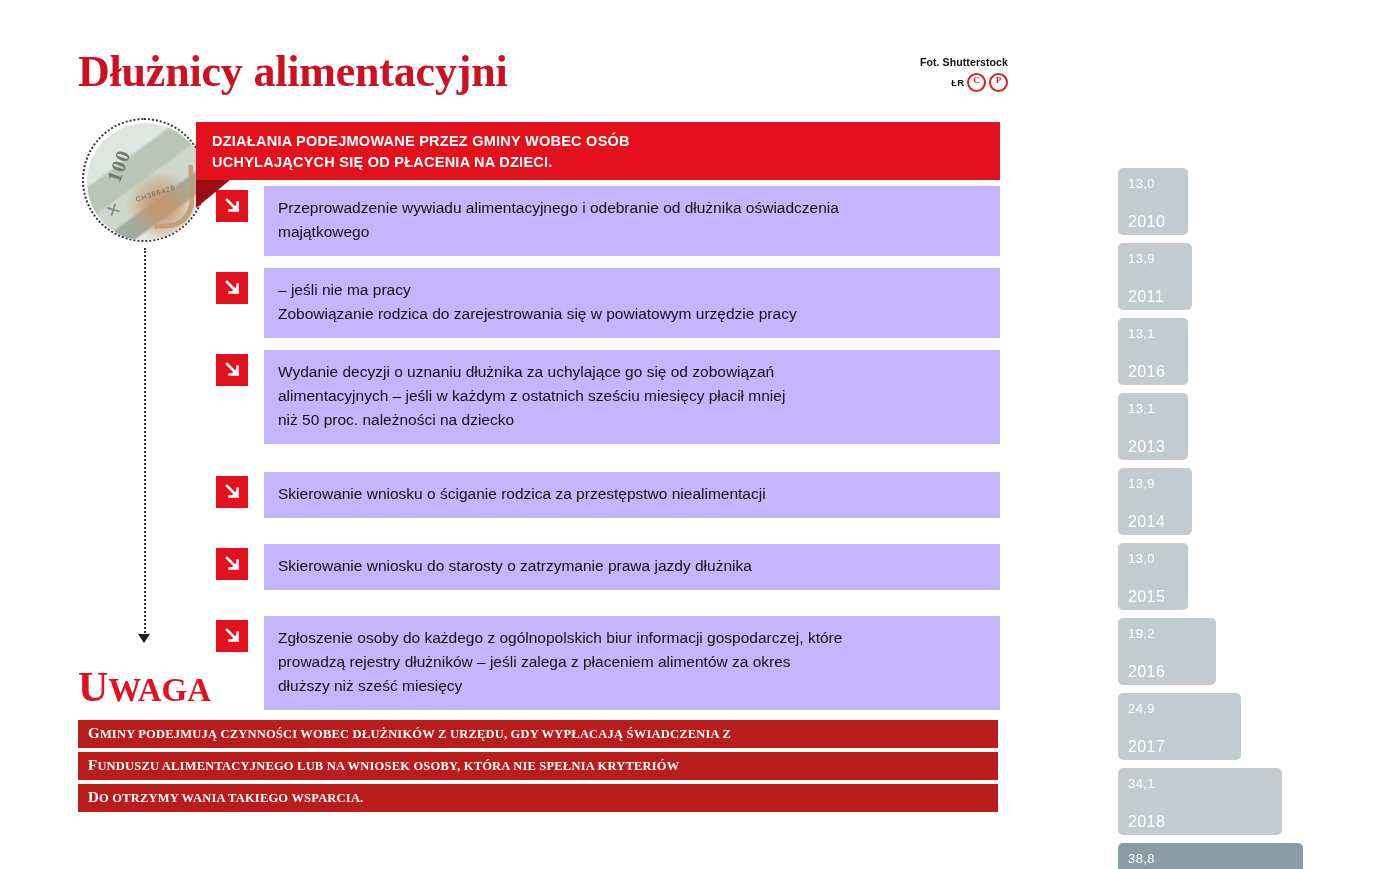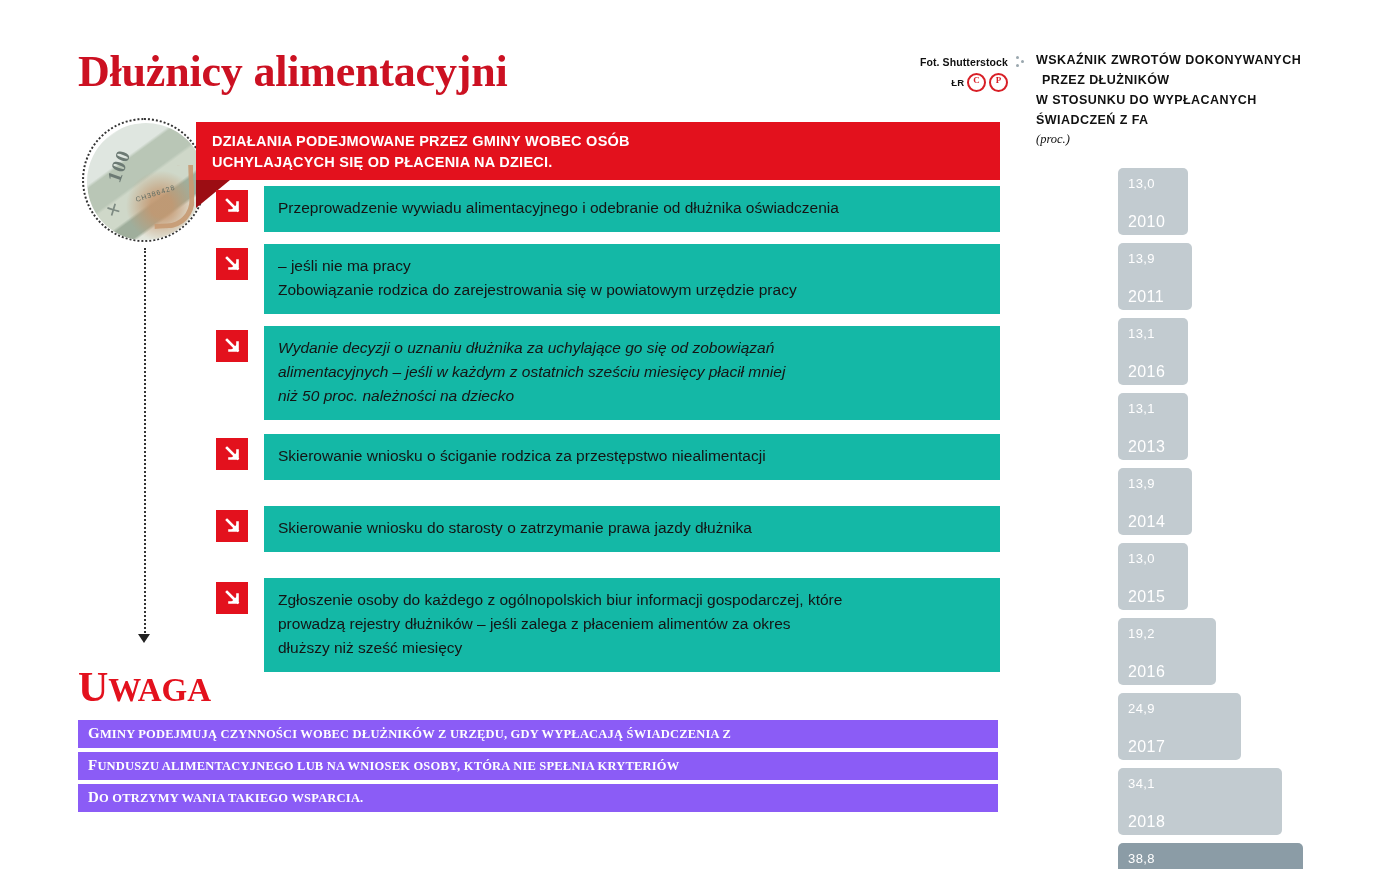--- a/index.html
+++ b/index.html
@@ -83,39 +83,39 @@
   }
 
   
   .actions{position:absolute;left:216px;top:186px;width:784px;}
   .act-row{position:relative;display:flex;align-items:flex-start;}
   .act-icon{
     flex:0 0 auto;width:32px;height:32px;background:#e3111d;position:relative;margin-top:4px;
   }
   .act-icon svg{position:absolute;left:5px;top:5px;}
   .act-box{
-    flex:1 1 auto;margin-left:16px;background:#14b8a6;
+    flex:1 1 auto;margin-left:16px;background:#c4b5fd;
     padding:10px 14px 12px 14px;box-sizing:border-box;
   }
   .act-text{
     font-size:15.5px;line-height:24px;color:#141414;
     font-family:"Liberation Sans",sans-serif;
   }
   .act-text span{display:block;}
 
   
   .uwaga{
     position:absolute;left:78px;top:663px;
     font-family:"Liberation Serif",serif;
     font-size:42px;font-weight:700;color:#e3111d;letter-spacing:0px;
   }
   .uwaga .sm{font-size:33px;}
   .notebars{position:absolute;left:78px;top:720px;width:920px;}
   .notebar{
-    background:#8b5cf6;color:#fff;box-sizing:border-box;
+    background:#b91c1c;color:#fff;box-sizing:border-box;
     padding:5px 10px 6px 10px;margin-bottom:4px;
     font-size:15px;font-weight:700;letter-spacing:.2px;
     font-family:"Liberation Serif",serif;
   }
   .notebar .sm{font-size:12.5px;}
 
   
   .chart{position:absolute;left:1016px;top:50px;width:330px;}
   .chart-bullet{
     position:absolute;left:0px;top:6px;width:12px;height:12px;
@@ -179,38 +179,39 @@
       <div class="act-row" style="margin-bottom: 12px;">
         <div class="act-icon">
           <svg width="22" height="22" viewBox="0 0 22 22">
             <path d="M6 5 L16.5 15.5 M16.5 15.5 L16.5 7.5 M16.5 15.5 L8.5 15.5" stroke="#ffffff" stroke-width="2.6" fill="none" stroke-linecap="square"></path>
             <path d="M16.8 16 L9.2 16 L16.8 8.4 Z" fill="#ffffff"></path>
           </svg>
         </div>
         <div class="act-box">
           <div class="act-text">
             <span>Przeprowadzenie wywiadu alimentacyjnego i odebranie od dłużnika oświadczenia</span>
+            <span>majątkowego</span>
           </div>
         </div>
       </div>
       <div class="act-row" style="margin-bottom: 12px;">
         <div class="act-icon">
           <svg width="22" height="22" viewBox="0 0 22 22">
             <path d="M6 5 L16.5 15.5 M16.5 15.5 L16.5 7.5 M16.5 15.5 L8.5 15.5" stroke="#ffffff" stroke-width="2.6" fill="none" stroke-linecap="square"></path>
             <path d="M16.8 16 L9.2 16 L16.8 8.4 Z" fill="#ffffff"></path>
           </svg>
         </div>
         <div class="act-box">
           <div class="act-text">
             <span>– jeśli nie ma pracy</span>
             <span>Zobowiązanie rodzica do zarejestrowania się  w powiatowym urzędzie pracy</span>
           </div>
         </div>
       </div>
-      <div class="act-row" style="margin-bottom: 14px; font-style: italic;">
+      <div class="act-row" style="margin-bottom: 28px;">
         <div class="act-icon">
           <svg width="22" height="22" viewBox="0 0 22 22">
             <path d="M6 5 L16.5 15.5 M16.5 15.5 L16.5 7.5 M16.5 15.5 L8.5 15.5" stroke="#ffffff" stroke-width="2.6" fill="none" stroke-linecap="square"></path>
             <path d="M16.8 16 L9.2 16 L16.8 8.4 Z" fill="#ffffff"></path>
           </svg>
         </div>
         <div class="act-box">
           <div class="act-text">
             <span>Wydanie decyzji o uznaniu dłużnika za uchylające go się od zobowiązań</span>
             <span>alimentacyjnych – jeśli  w każdym z ostatnich sześciu miesięcy płacił mniej</span>
@@ -263,34 +264,20 @@
 
   <div class="uwaga">
     <span>U</span><span class="sm">WAGA</span>
   </div>
   <div class="notebars" id="notebars">
       <div class="notebar"><span>G</span><span class="sm">MINY PODEJMUJĄ CZYNNOŚCI WOBEC DŁUŻNIKÓW Z URZĘDU, GDY  WYPŁACAJĄ ŚWIADCZENIA Z</span></div>
       <div class="notebar"><span>F</span><span class="sm">UNDUSZU ALIMENTACYJNEGO LUB NA   WNIOSEK OSOBY, KTÓRA NIE SPEŁNIA KRYTERIÓW</span></div>
       <div class="notebar"><span>D</span><span class="sm">O OTRZYMY  WANIA TAKIEGO WSPARCIA.</span></div>
     </div>
 
-  <div class="chart">
-    <div class="chart-bullet">
-        <i></i>
-        <i></i>
-        <i></i>
-      </div>
-    <div class="chart-title">
-      <div class="ct-line">WSKAŹNIK ZWROTÓW DOKONYWANYCH</div>
-      <div class="ct-line indent">PRZEZ DŁUŻNIKÓW</div>
-      <div class="ct-line">W STOSUNKU DO WYPŁACANYCH</div>
-      <div class="ct-line">ŚWIADCZEŃ Z FA</div>
-      <div class="ct-unit">(proc.)</div>
-    </div>
-  </div>
 
   <div class="bars" id="bars">
       <div class="bar" style="width: 70px;">
         <div class="bar-val">13,0</div>
         <div class="bar-year">2010</div>
       </div>
       <div class="bar" style="width: 74px;">
         <div class="bar-val">13,9</div>
         <div class="bar-year">2011</div>
       </div>

